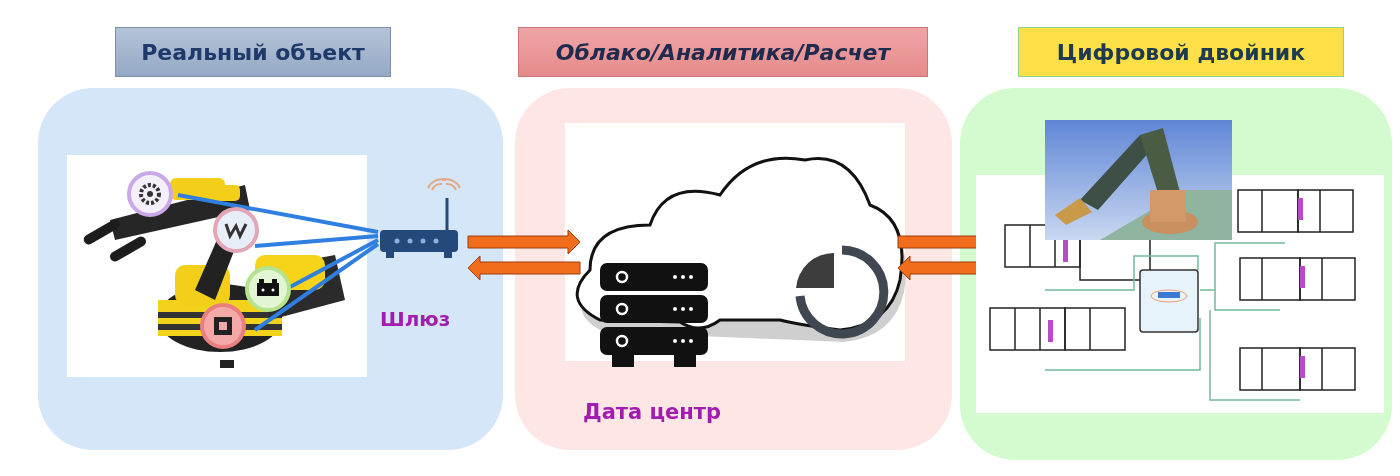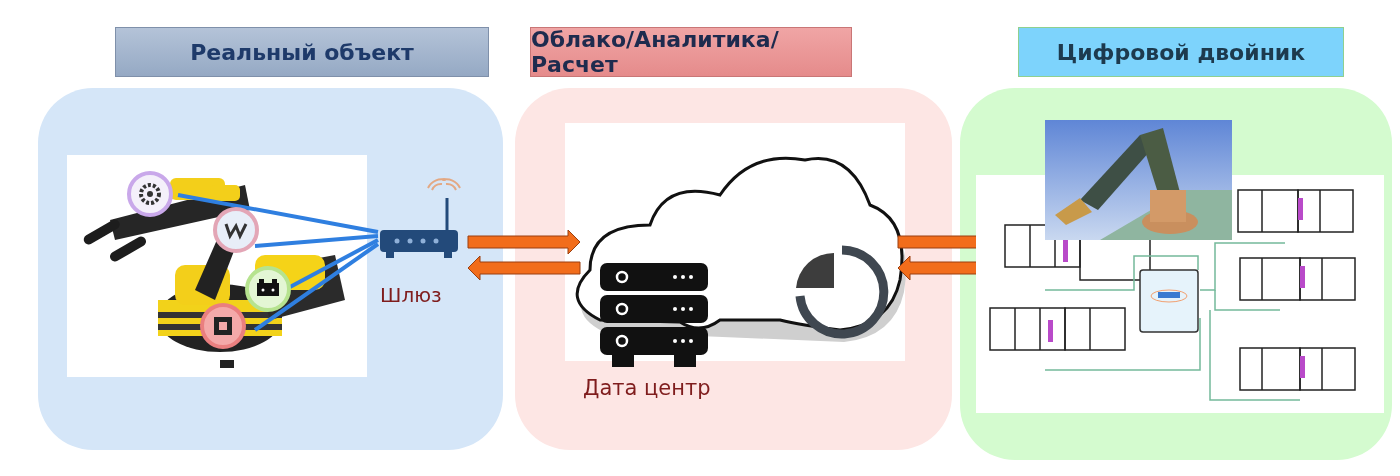--- a/index.html
+++ b/index.html
@@ -1,25 +1,25 @@
 <!DOCTYPE html>
 <html><head>
 <meta charset="utf-8">
 <style>
   html,body{margin:0;padding:0;}
   body{width:1400px;height:476px;background:#ffffff;position:relative;overflow:hidden;font-family:"DejaVu Sans",sans-serif;}
   .hdr{position:absolute;top:27px;height:50px;display:flex;align-items:center;justify-content:center;font-weight:bold;font-size:22px;box-sizing:border-box;}
-  .hdr1{left:115px;width:374px;background:linear-gradient(#b4c3d8,#95a9c4);border:1px solid #7f90aa;color:#1e3a6a;}
-  .hdr2{left:530px;width:322px;background:linear-gradient(#f0a5a5,#e58b8b);border:1px solid #c97676;color:#1e2b4e;}
-  .hdr3{left:1018px;width:326px;background:#7dd3fc;border:1px solid #8fd08f;color:#1d3a4e;}
+  .hdr1{left:115px;width:276px;background:linear-gradient(#b4c3d8,#95a9c4);border:1px solid #7f90aa;color:#1e3a6a;}
+  .hdr2{left:518px;width:410px;background:linear-gradient(#f0a5a5,#e58b8b);border:1px solid #c97676;color:#1e2b4e;font-style:italic;}
+  .hdr3{left:1018px;width:326px;background:#fde047;border:1px solid #8fd08f;color:#1d3a4e;}
   .panel{position:absolute;top:88px;height:362px;border-radius:55px;}
   .p1{left:38px;width:465px;background:#d5e6f8;}
   .p2{left:515px;width:437px;background:#fde6e4;}
   .p3{left:960px;width:432px;height:372px;background:#d4fbcf;}
-  .label{position:absolute;font-weight:normal;color:#7f1d1d;}
+  .label{position:absolute;font-weight:bold;color:#a21caf;margin-top:24px;}
   svg{position:absolute;left:0;top:0;}
 </style>
 </head>
 <body>
 
 <div class="hdr hdr1">Реальный объект</div>
 <div class="hdr hdr2">Облако/Аналитика/Расчет</div>
 <div class="hdr hdr3">Цифровой двойник</div>
 
 <div class="panel p1"></div>

